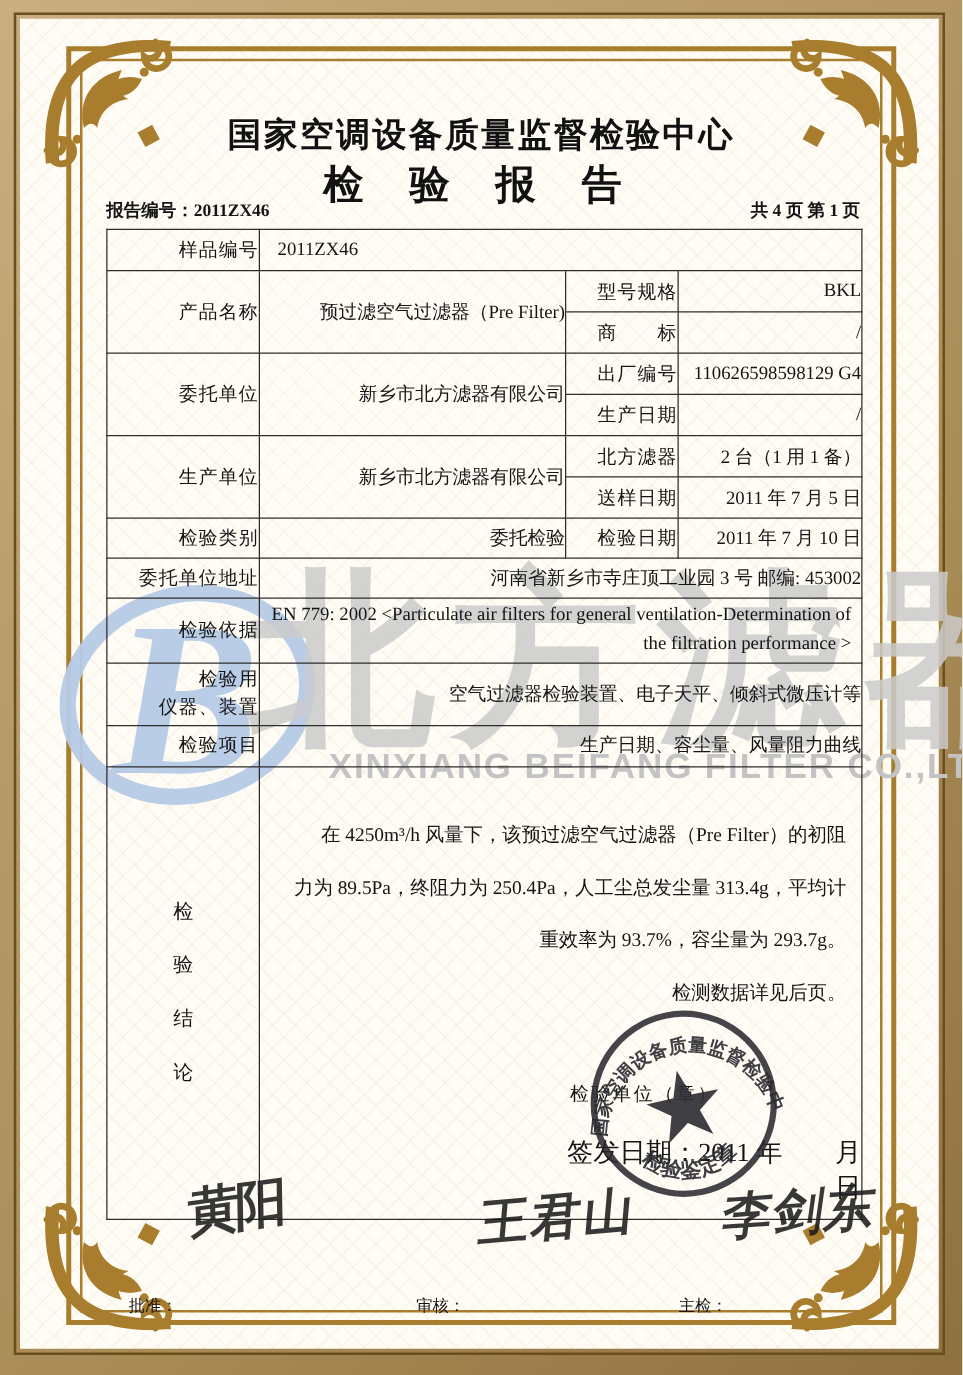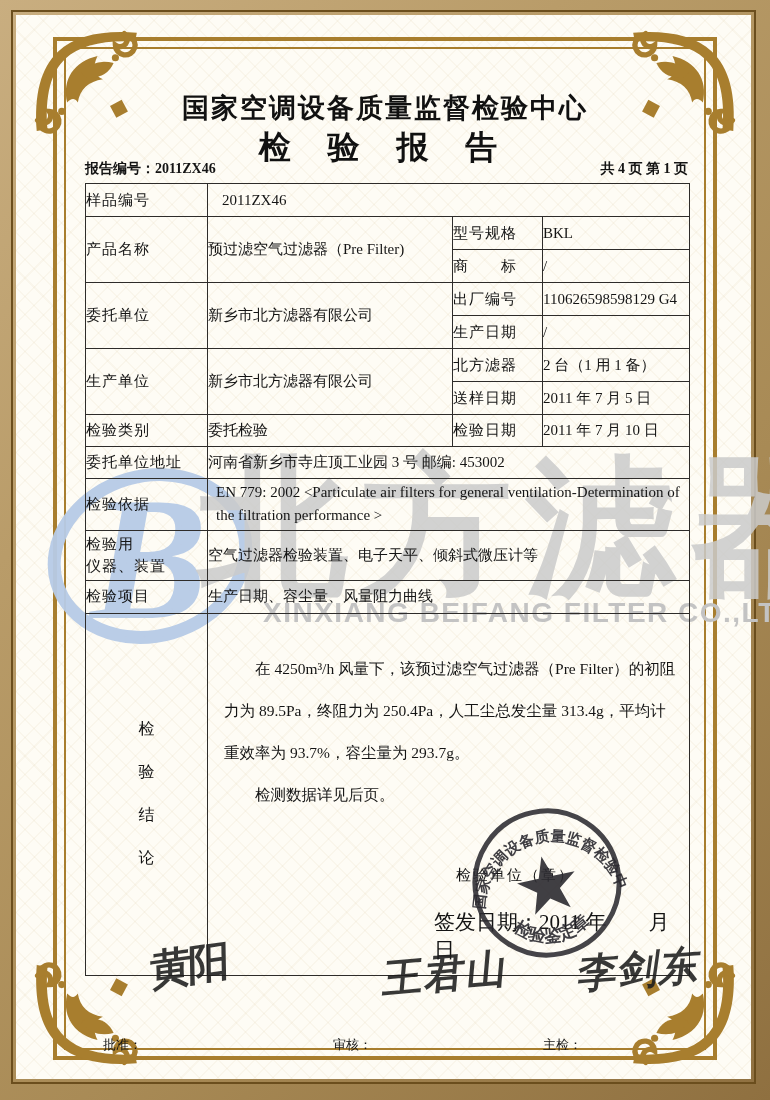--- a/index.html
+++ b/index.html
@@ -25,21 +25,21 @@
   .blogo{position:absolute;left:46px;top:448px;z-index:1;opacity:.95;}
   
   .org-title{position:absolute;left:0;right:0;top:90px;z-index:2;text-align:center;
     font-family:"Liberation Sans","DejaVu Sans",sans-serif;font-weight:700;font-size:27px;letter-spacing:2px;color:#111;}
   .doc-title{position:absolute;left:0;right:0;top:126px;z-index:2;text-align:center;
     font-family:"Liberation Sans","DejaVu Sans",sans-serif;font-weight:700;font-size:32px;letter-spacing:14px;color:#111;}
   .report-line{position:absolute;left:85px;right:82px;top:160px;z-index:2;display:flex;
     justify-content:space-between;font-size:14px;font-weight:700;}
   
   table.main{position:absolute;left:85px;top:183px;z-index:2;width:604px;border-collapse:collapse;table-layout:fixed;background:transparent;}
-  table.main td{border:1px solid #2e2c2a;font-size:15px;text-align:left;vertical-align:middle;padding:0;background:transparent;}
+  table.main td{border:1px solid #2e2c2a;font-size:15px;text-align:right;vertical-align:middle;padding:0;background:transparent;}
   .h33{height:33px}.h32{height:32px}.h50{height:50px}.hBig{height:362px}
   .lb{letter-spacing:1px;}
   .lval{text-align:left !important;padding-left:14px !important;}
   .basis{font-size:14.5px;line-height:1.55;padding:2px 8px !important;}
   .two-line{line-height:1.5;margin-top:32px;}
   .concl{position:relative;vertical-align:top !important;text-align:center;}
   .concl .para{margin:0;padding:0 12px 0 16px;font-size:15.5px;line-height:42px;text-indent:2em;}
   .concl .para.first{padding-top:34px;}
   .vlabel{display:flex;flex-direction:column;align-items:center;justify-content:center;gap:22px;height:100%;font-size:16px;}
   .unit-label{position:absolute;left:248px;top:252px;font-size:15px;letter-spacing:2px;}

